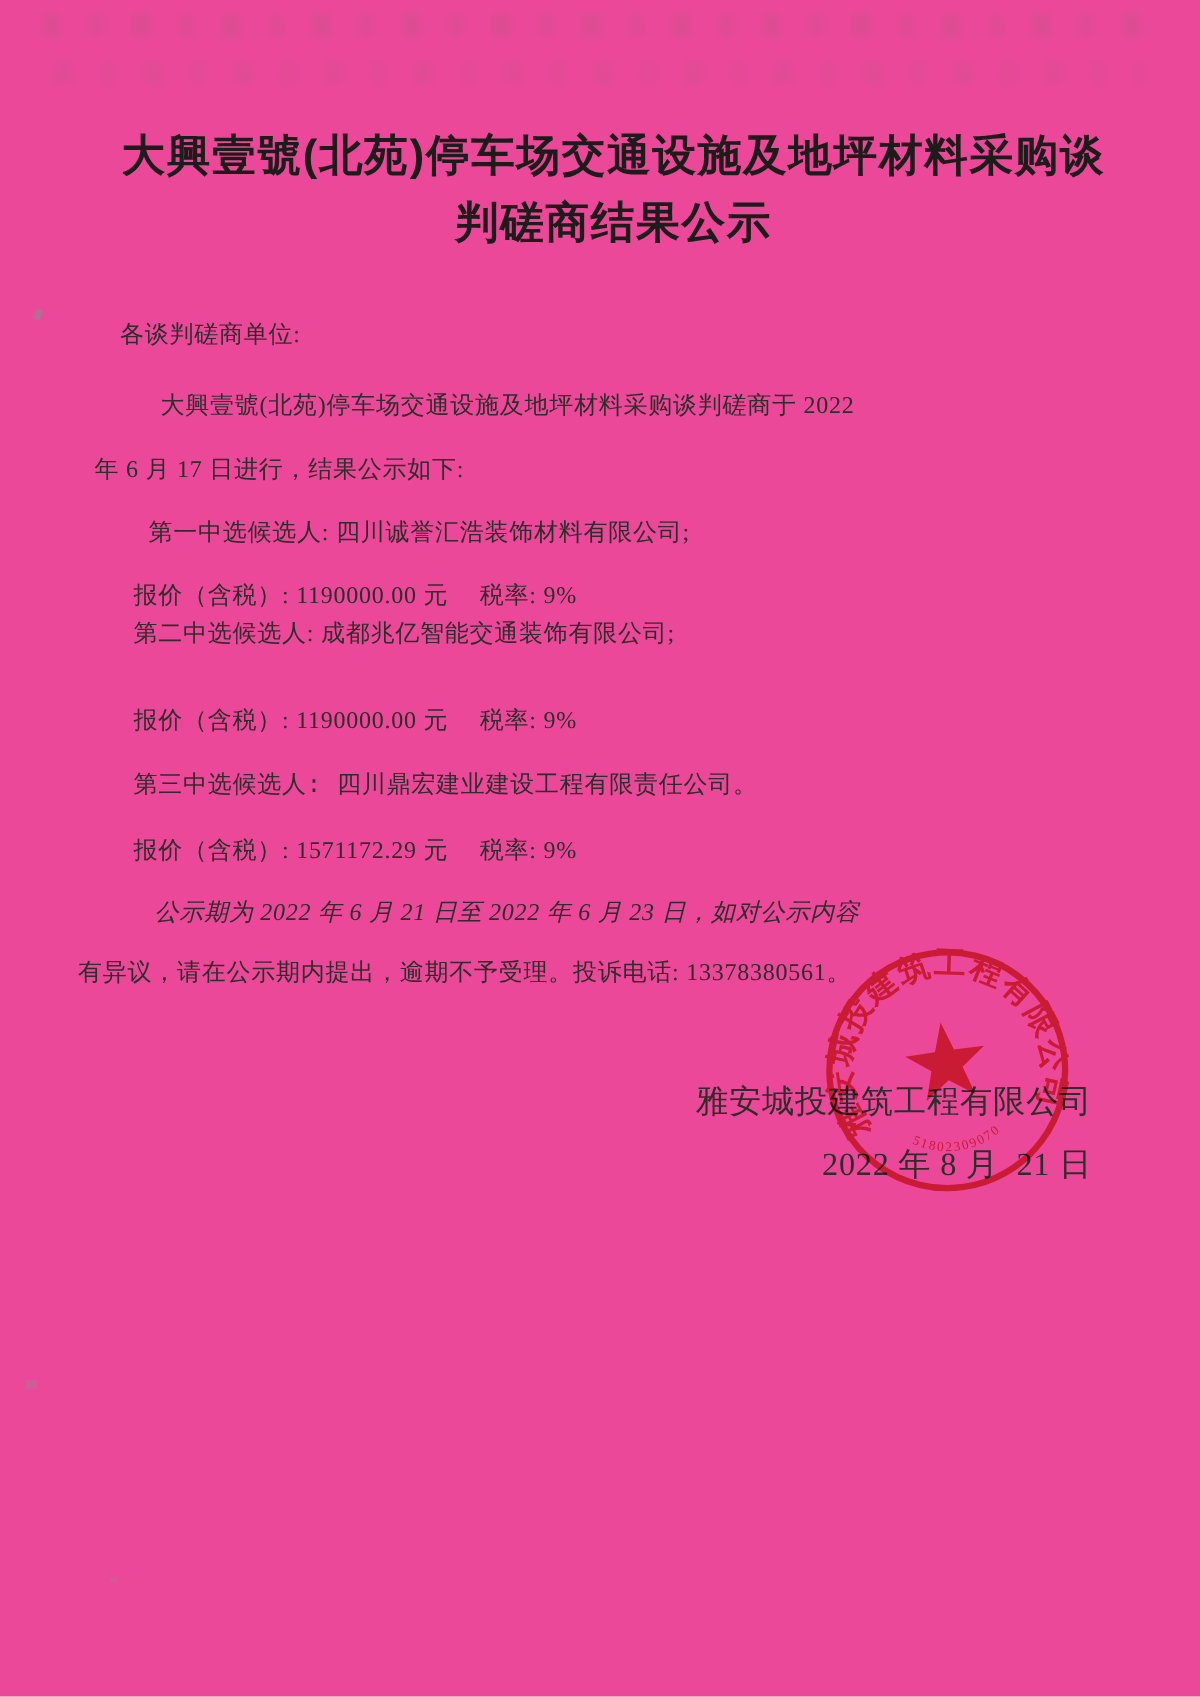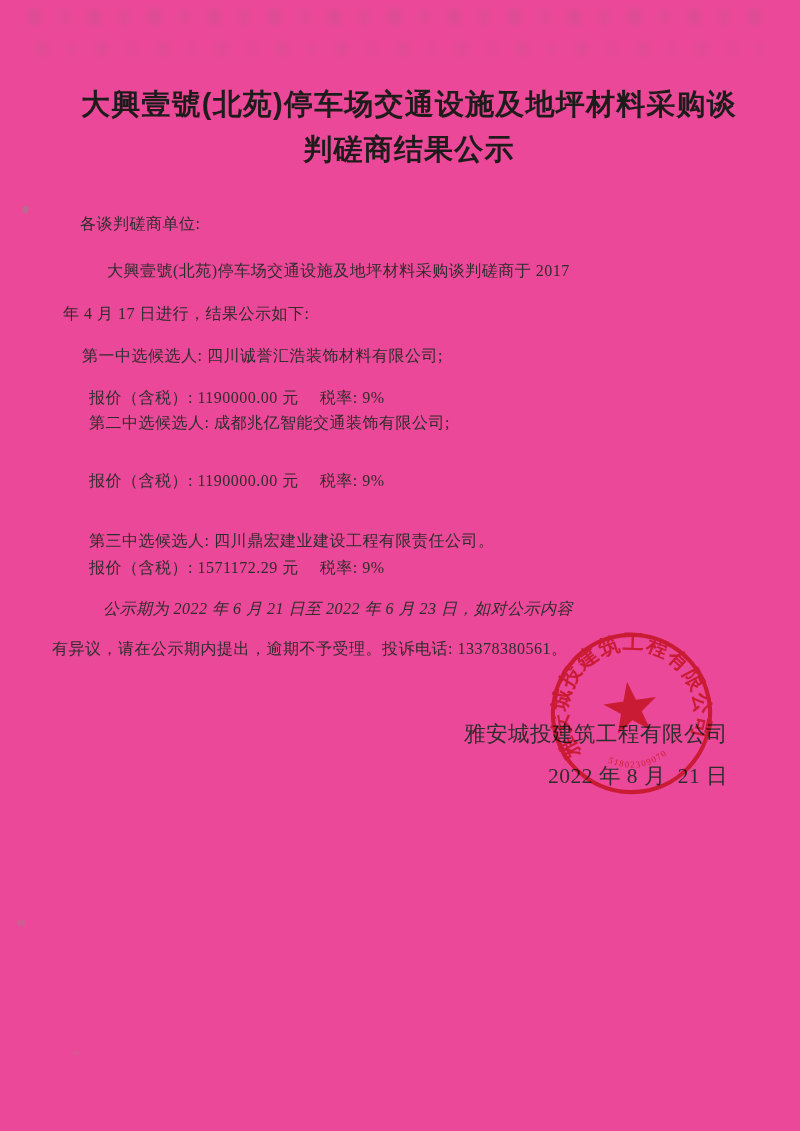--- a/index.html
+++ b/index.html
@@ -93,27 +93,27 @@
 
   <div class="ghost-row ghost-1"></div>
   <div class="ghost-row ghost-2"></div>
   <div class="speck speck-1"></div>
   <div class="speck speck-2"></div>
   <div class="speck speck-3"></div>
 
   <div class="doc-title"><span>大興壹號(北苑)停车场交通设施及地坪材料采购谈</span><br><span>判磋商结果公示</span></div>
 
   <div class="line" style="left:80px;  top:211px;">各谈判磋商单位:</div>
-  <div class="line" style="left:107px; top:258px;">大興壹號(北苑)停车场交通设施及地坪材料采购谈判磋商于 2017</div>
-  <div class="line" style="left:63px;  top:301px;">年 4 月 17 日进行，结果公示如下:</div>
-  <div class="line" style="left:82px;  top:343px;">第一中选候选人: 四川诚誉汇浩装饰材料有限公司;</div>
+  <div class="line" style="left:107px; top:258px;">大興壹號(北苑)停车场交通设施及地坪材料采购谈判磋商于 2022</div>
+  <div class="line" style="left:63px;  top:301px;">年 6 月 17 日进行，结果公示如下:</div>
+  <div class="line" style="left:99px;  top:343px;">第一中选候选人: 四川诚誉汇浩装饰材料有限公司;</div>
   <div class="line" style="left:89px;  top:385px;">报价（含税）: 1190000.00 元　 税率: 9%</div>
   <div class="line" style="left:89px;  top:410px;">第二中选候选人: 成都兆亿智能交通装饰有限公司;</div>
   <div class="line" style="left:89px;  top:468px;">报价（含税）: 1190000.00 元　 税率: 9%</div>
-  <div class="line" style="left:89px;  top:528px;">第三中选候选人: 四川鼎宏建业建设工程有限责任公司。</div>
+  <div class="line" style="left:89px;  top:511px;font-family:Liberation Mono, monospace;">第三中选候选人: 四川鼎宏建业建设工程有限责任公司。</div>
   <div class="line" style="left:89px;  top:555px;">报价（含税）: 1571172.29 元　 税率: 9%</div>
   <div class="line" style="left:103px; top:596px;font-style:italic;">公示期为 2022 年 6 月 21 日至 2022 年 6 月 23 日，如对公示内容</div>
   <div class="line" style="left:52px;  top:636px;">有异议，请在公示期内提出，逾期不予受理。投诉电话: 13378380561。</div>
 
   <div class="sig sig-company">雅安城投建筑工程有限公司</div>
   <div class="sig sig-date">2022 年 8 月  21 日</div>
 
   <svg class="seal" viewBox="0 0 200 200">
     <defs>
       <path id="arc-top" d="M 34.2 138 A 76 76 0 1 1 165.8 138"></path>

